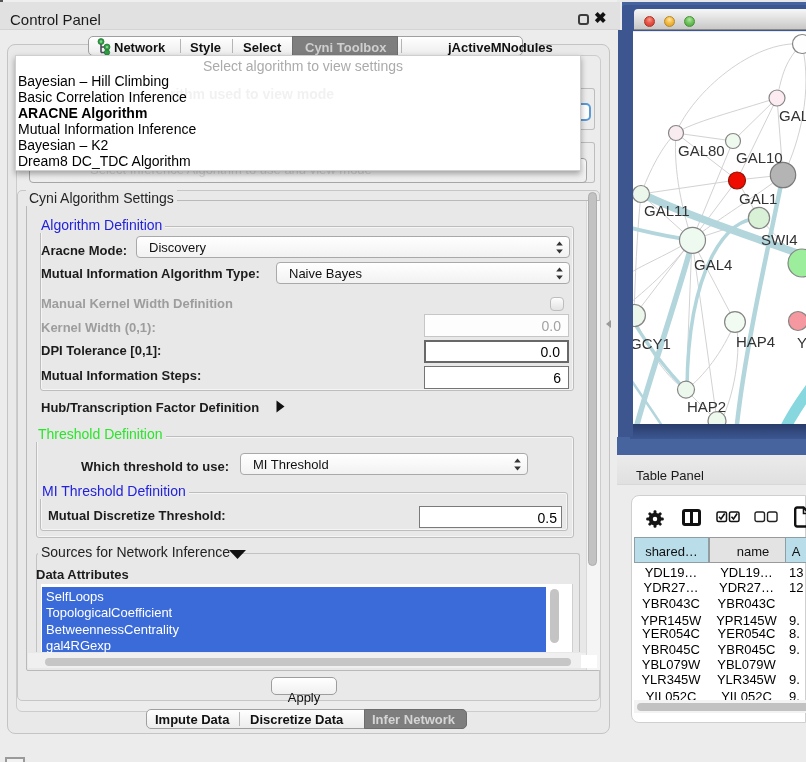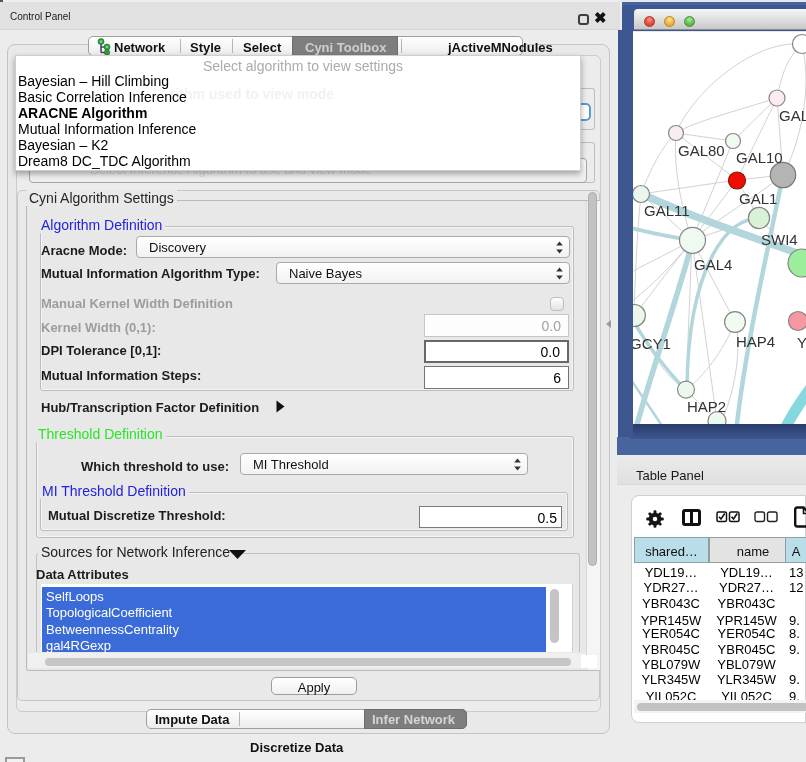--- a/index.html
+++ b/index.html
@@ -14,21 +14,21 @@
   .fld { position:absolute; background:#fff; font-size:13px; color:#000; text-align:right; }
   .grp { position:absolute; border:1px solid #bdbdbd; border-radius:3px; box-shadow:inset 0 0 0 1px rgba(255,255,255,0.55); }
   .gtitle { position:absolute; font-size:14px; background:#e8e8e8; padding:0 3px; white-space:nowrap; }
 </style>
 </head>
 <body>
 
 <div class="abs" style="left:0;top:0;width:806px;height:4px;background:#efefef;"></div>
 <div class="abs" style="left:0;top:0;width:3px;height:2px;background:#555;"></div>
 <div class="abs" style="left:0;top:2px;width:620px;height:28px;background:#e1e1e1;border-bottom:1px solid #d4d4d4;"></div>
-<div class="abs" style="left:10px;top:11px;font-size:10px;color:#1a1a1a;">Control Panel</div>
+<div class="abs" style="left:10px;top:11px;font-size:15px;color:#1a1a1a;">Control Panel</div>
 <div class="abs" style="left:578px;top:14px;width:11px;height:11px;border:2px solid #3c3c3c;border-radius:3px;"></div>
 <div class="abs" style="left:594px;top:9px;font-size:15px;font-weight:bold;color:#111;">✖</div>
 
 <div class="abs" style="left:7px;top:44px;width:603px;height:690px;background:#e9e9e9;border:1px solid #c4c4c4;border-radius:8px;"></div>
 
 <div class="abs" style="left:16px;top:55px;width:585px;height:657px;background:#ececec;border:1px solid #cccccc;border-radius:6px;"></div>
 
 <div id="toptabs" class="abs" style="left:88px;top:36px;width:435px;height:20px;background:linear-gradient(#ffffff,#ececec);border:1px solid #9f9f9f;border-radius:5px;"></div>
 <div class="abs" style="left:292px;top:36px;width:106px;height:20px;background:#7e7e7e;border:1px solid #6d6d6d;"></div>
 <div class="abs" style="left:180px;top:39px;width:1px;height:14px;background:#b5b5b5;"></div>
@@ -126,27 +126,27 @@
 <svg class="abs" style="left:228px;top:548px;" width="19" height="12" viewBox="0 0 19 12">
     <path d="M1 2 L18 2 L9.5 11 Z" fill="#111"></path>
   </svg>
 <div class="lbl" style="position:absolute;left:36px;top:567px;">Data Attributes</div>
 
 <div class="abs" style="left:41px;top:584px;width:532px;height:68px;background:#fff;border-right:1px solid #cfcfcf;"></div>
 <div class="abs" style="left:42px;top:587px;width:504px;height:65px;background:#3b6bd8;"></div>
 <div class="abs" style="left:46px;top:589px;font-size:13px;color:#fff;line-height:16.3px;">SelfLoops<br>TopologicalCoefficient<br>BetweennessCentrality<br>gal4RGexp</div>
 <div class="abs" style="left:550px;top:589px;width:9px;height:54px;background:#c4c4c4;border-radius:5px;"></div>
 
-<div class="abs" style="left:271px;top:677px;width:86px;height:18px;background:linear-gradient(#ffffff,#f0f0f0);border:1px solid #9d9d9d;border-radius:5px;text-align:center;font-size:13px;color:#111;padding-top:2px;">Apply</div>
+<div class="abs" style="left:271px;top:677px;width:66px;height:18px;background:linear-gradient(#ffffff,#f0f0f0);border:1px solid #9d9d9d;border-radius:5px;text-align:center;font-size:13px;color:#111;padding-top:12px;">Apply</div>
 
 <div class="abs" style="left:146px;top:709px;width:321px;height:20px;background:linear-gradient(#ffffff,#ececec);border:1px solid #9f9f9f;border-radius:5px;"></div>
 <div class="abs" style="left:364px;top:709px;width:103px;height:20px;background:#7e7e7e;border:1px solid #6d6d6d;border-radius:0 5px 5px 0;"></div>
 <div class="abs" style="left:239px;top:712px;width:1px;height:14px;background:#b5b5b5;"></div>
 <div class="abs" style="left:155px;top:712px;font-size:13px;font-weight:bold;color:#111;">Impute Data</div>
-<div class="abs" style="left:250px;top:740px;font-size:13px;font-weight:bold;color:#111;">Discretize Data</div>
+<div class="abs" style="left:250px;top:712px;font-size:13px;font-weight:bold;color:#111;">Discretize Data</div>
 <div class="abs" style="left:372px;top:712px;font-size:13px;font-weight:bold;color:#d5d5d5;">Infer Network</div>
 
 <div class="abs" style="left:5px;top:757px;width:20px;height:10px;background:#f2f2f2;border:2px solid #9a9a9a;"></div>
 
 <div class="abs" style="left:606px;top:320px;width:0;height:0;border-top:4px solid transparent;border-bottom:4px solid transparent;border-right:5px solid #9a9a9a;"></div>
 
 <div class="abs" style="left:15px;top:55px;width:566px;height:116px;background:#fff;border:1px solid #cfcfcf;box-shadow:0 3px 6px rgba(0,0,0,0.35);"></div>
 <div class="abs" style="left:170px;top:86px;font-size:14px;color:rgba(60,60,60,0.07);font-weight:bold;">rithm used to view mode</div>
 <div class="abs" style="left:203px;top:58px;font-size:14px;color:#ababab;">Select algorithm to view settings</div>
 <div class="abs" style="left:18px;top:73px;font-size:14px;color:#000;line-height:16.1px;">Bayesian – Hill Climbing<br>Basic Correlation Inference<br><b>ARACNE Algorithm</b><br>Mutual Information Inference<br>Bayesian – K2<br>Dream8 DC_TDC Algorithm</div>

